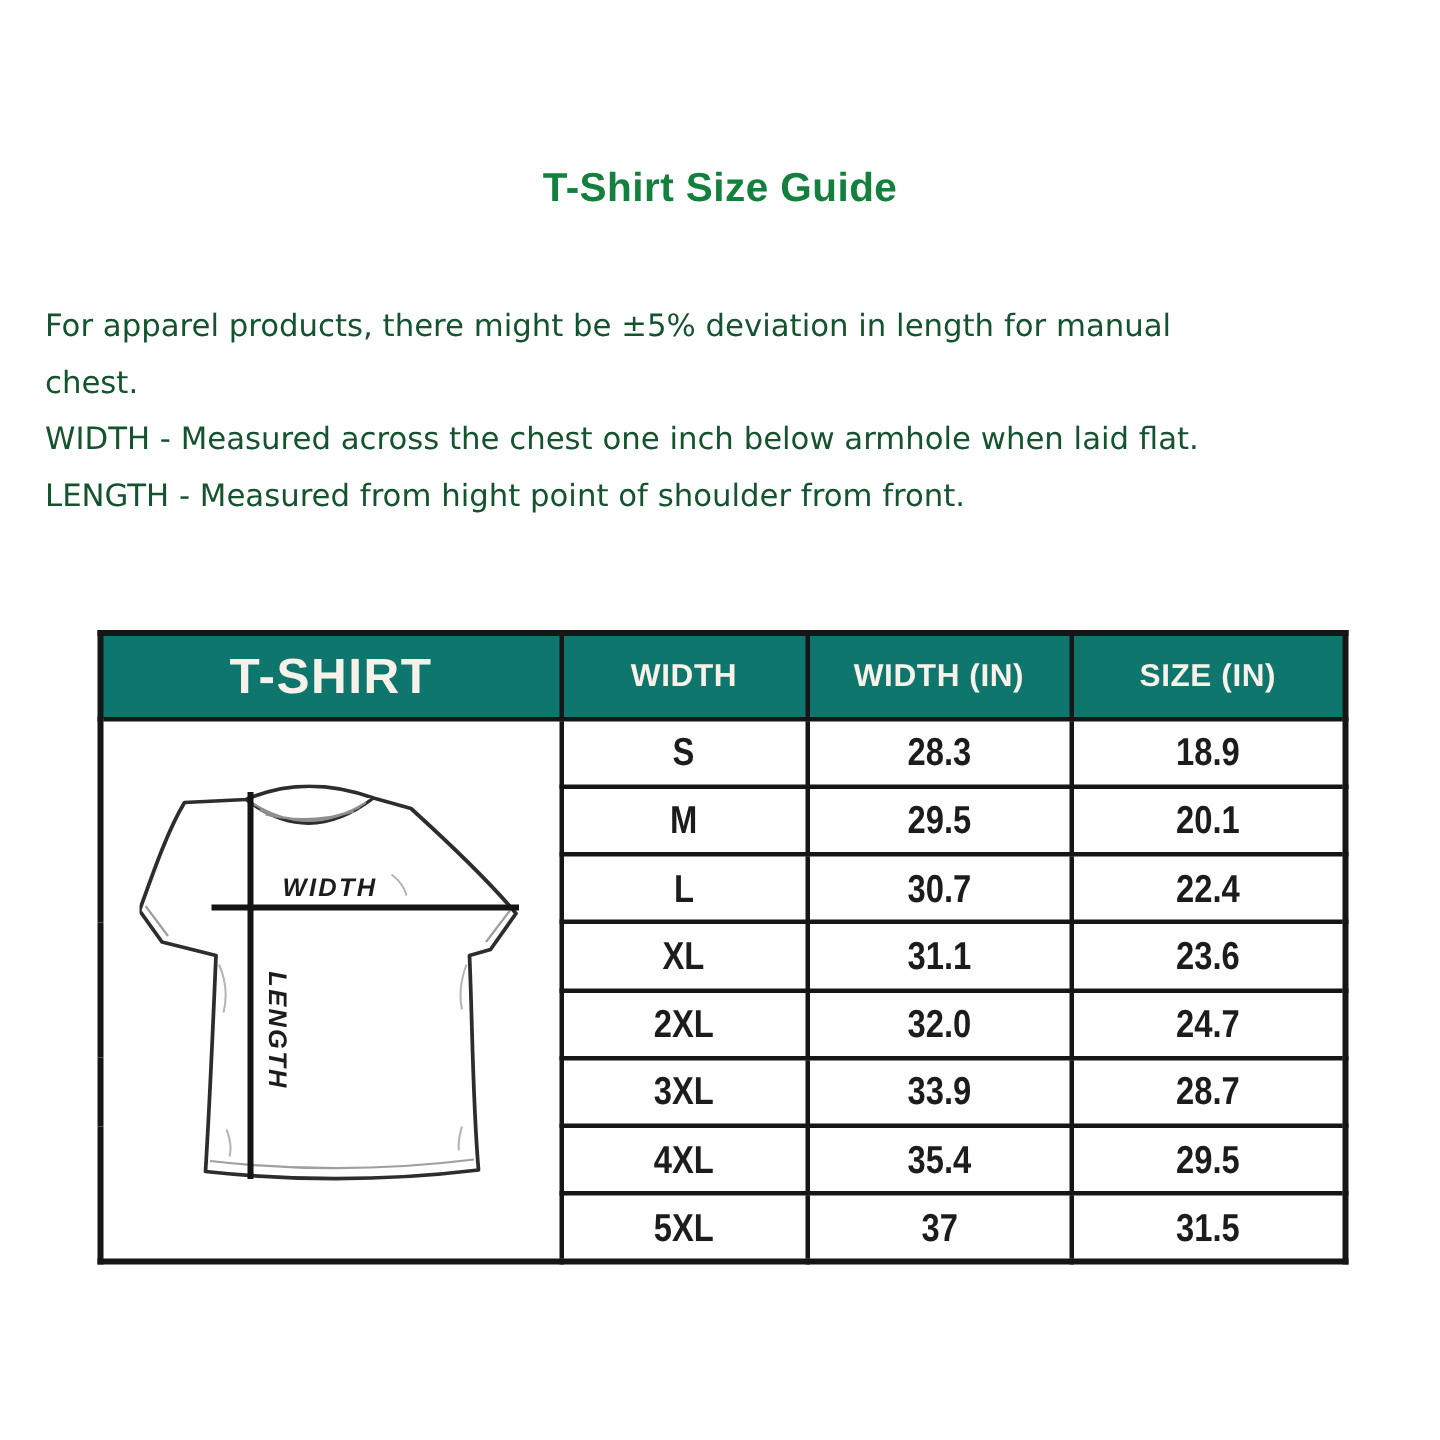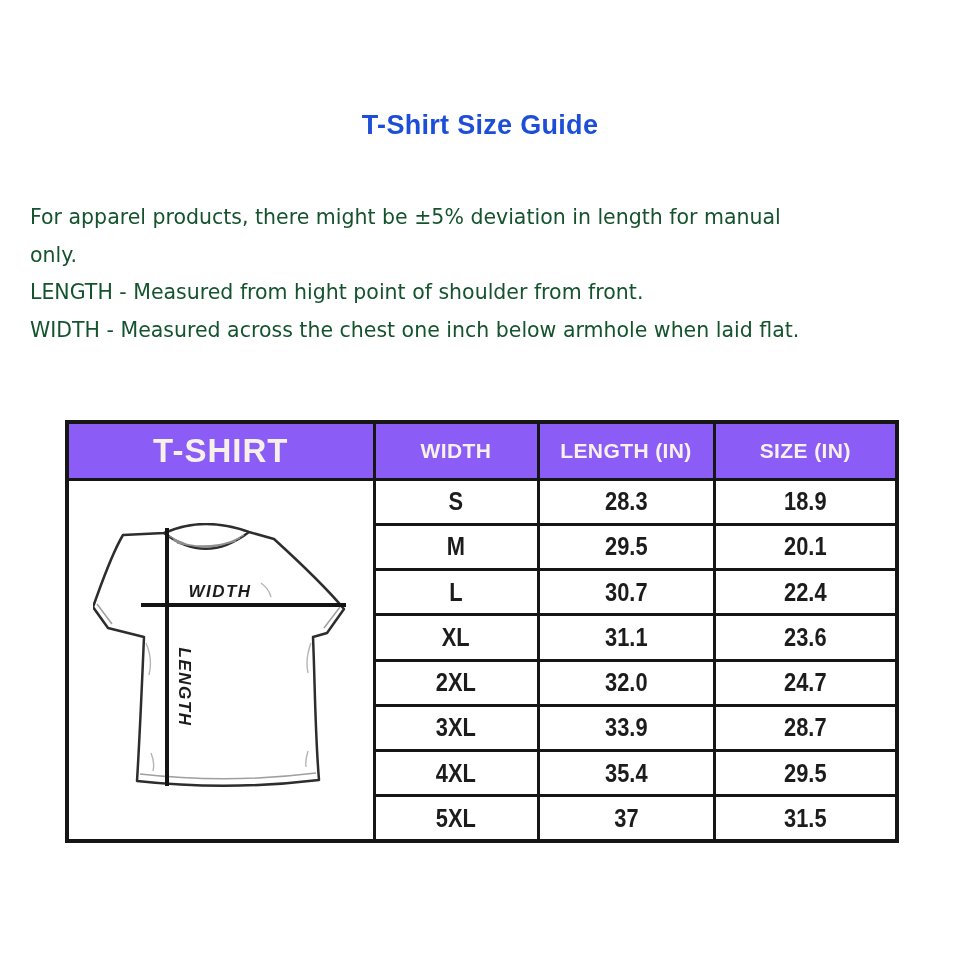--- a/index.html
+++ b/index.html
@@ -1,21 +1,21 @@
 <!DOCTYPE html>
 <html><head>
 <meta charset="utf-8">
 <style>
   * { margin:0; padding:0; box-sizing:border-box; }
   html,body { width:960px; height:960px; background:#ffffff; overflow:hidden; }
   body { position:relative; font-family:"Liberation Sans", sans-serif; color:#262626; }
 
   .page-title{
     position:absolute; left:0; right:0; top:110px;
-    text-align:center; font-size:27px; font-weight:bold; color:#1d4ed8;
+    text-align:center; font-size:27px; font-weight:bold; color:#15803d;
     letter-spacing:0.3px;
   }
 
   .description{
     position:absolute; left:30px; top:199px; width:910px;
     font-family:"DejaVu Sans", sans-serif;
     font-size:20.5px; line-height:37.5px; color:#14532d;
   }
   .description .line{ white-space:nowrap; }
 
@@ -29,21 +29,21 @@
   }
   .size-table th, .size-table td{
     border:3px solid #161616;
     text-align:center; vertical-align:middle;
     padding:0;
   }
   .size-table thead tr{ height:57px; }
   .size-table tbody tr{ height:45px; }
 
   .size-table th{
-    background:#8b5cf6; color:#F6F1E9;
+    background:#0f766e; color:#F6F1E9;
     font-weight:bold; font-size:21px; letter-spacing:0.4px;
   }
   th.product-head{ font-size:33px; letter-spacing:1px; }
 
   td.data-cell{
     font-weight:bold; font-size:26px; color:#1c1c1c;
   }
   .cond{ display:inline-block; transform:scaleX(0.84); transform-origin:center; }
 
   td.illustration-cell{ vertical-align:middle; text-align:center;font-style:italic; }
@@ -53,38 +53,38 @@
     font-weight:bold;
   }
 </style>
 </head>
 <body>
 
 <h1 class="page-title">T-Shirt Size Guide</h1>
 
 <div class="description">
   <div class="line">For apparel products, there might be ±5% deviation in length for manual</div>
-  <div class="line">only.</div>
+  <div class="line">chest.</div>
+  <div class="line">WIDTH - Measured across the chest one inch below armhole when laid flat.</div>
   <div class="line">LENGTH - Measured from hight point of shoulder from front.</div>
-  <div class="line">WIDTH - Measured across the chest one inch below armhole when laid flat.</div>
 </div>
 
 <div class="size-guide">
   <table class="size-table">
     <colgroup>
       <col style="width:307px">
       <col style="width:164px">
       <col style="width:176px">
       <col style="width:183px">
     </colgroup>
     <thead>
       <tr>
         <th class="product-head">T-SHIRT</th>
         <th>WIDTH</th>
-        <th>LENGTH (IN)</th>
+        <th>WIDTH (IN)</th>
         <th>SIZE (IN)</th>
       </tr>
     </thead>
     <tbody>
       <tr>
         <td class="illustration-cell" rowspan="8">
           <svg width="255" height="269" viewBox="0 0 255 269">
 
             <path d="M 71 10
                  Q 92 1 113 1 Q 134 1 156 9

